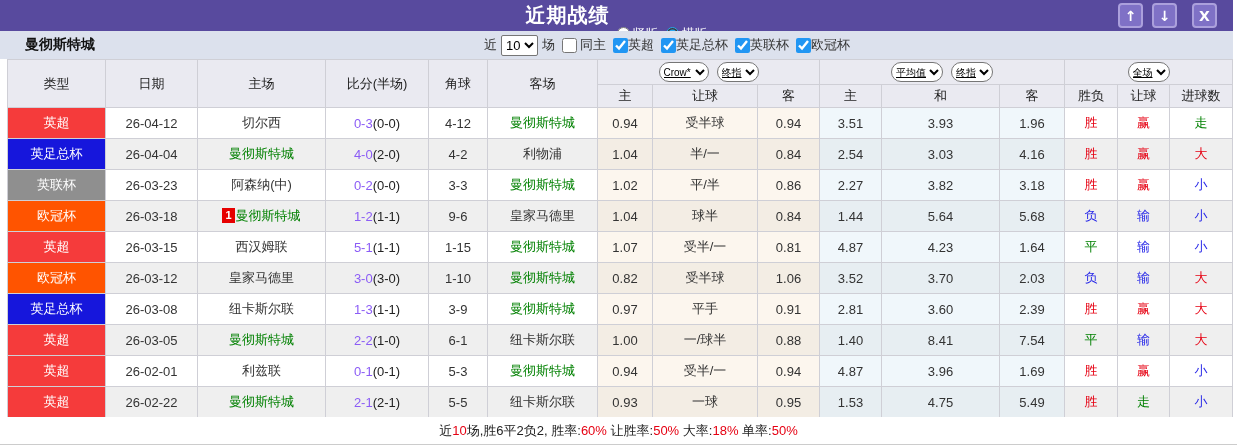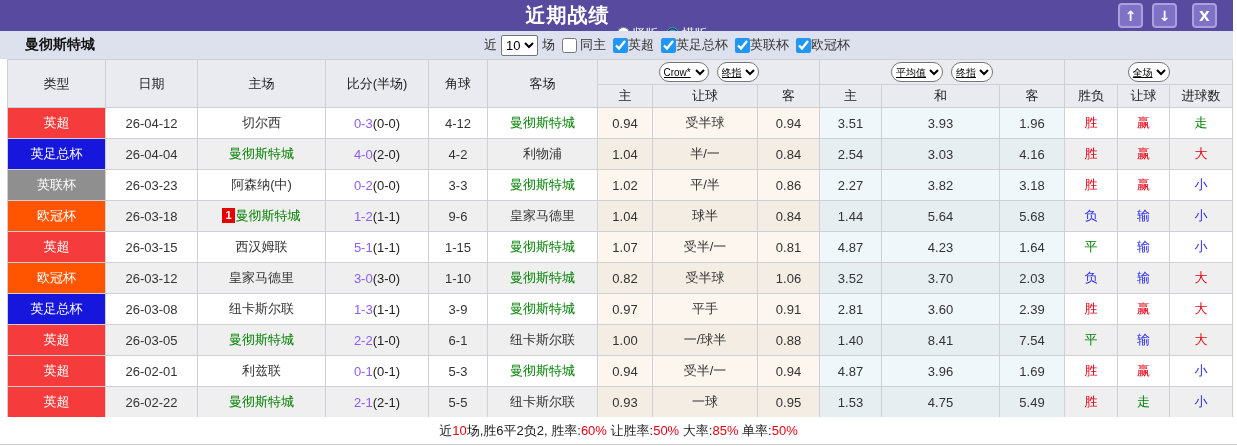--- a/index.html
+++ b/index.html
@@ -346,13 +346,13 @@
     <td class="col-eu">1.53</td>
     <td class="col-eu">4.75</td>
     <td class="col-eu">5.49</td>
     <td class="c-red">胜</td>
     <td class="c-green">走</td>
     <td class="c-blue">小</td>
   </tr>
     </tbody>
 </table>
 
-<div class="summary-bar"><span>近</span><span class="r">10</span><span>场,胜6平2负2, 胜率:</span><span class="r">60%</span><span> 让胜率:</span><span class="r">50%</span><span> 大率:</span><span class="r">85%</span><span> 单率:</span><span class="r">50%</span></div>
+<div class="summary-bar"><span>近</span><span class="r">10</span><span>场,胜6平2负2, 胜率:</span><span class="r">60%</span><span> 让胜率:</span><span class="r">50%</span><span> 大率:</span><span class="r">18%</span><span> 单率:</span><span class="r">50%</span></div>
 
 </body></html>

